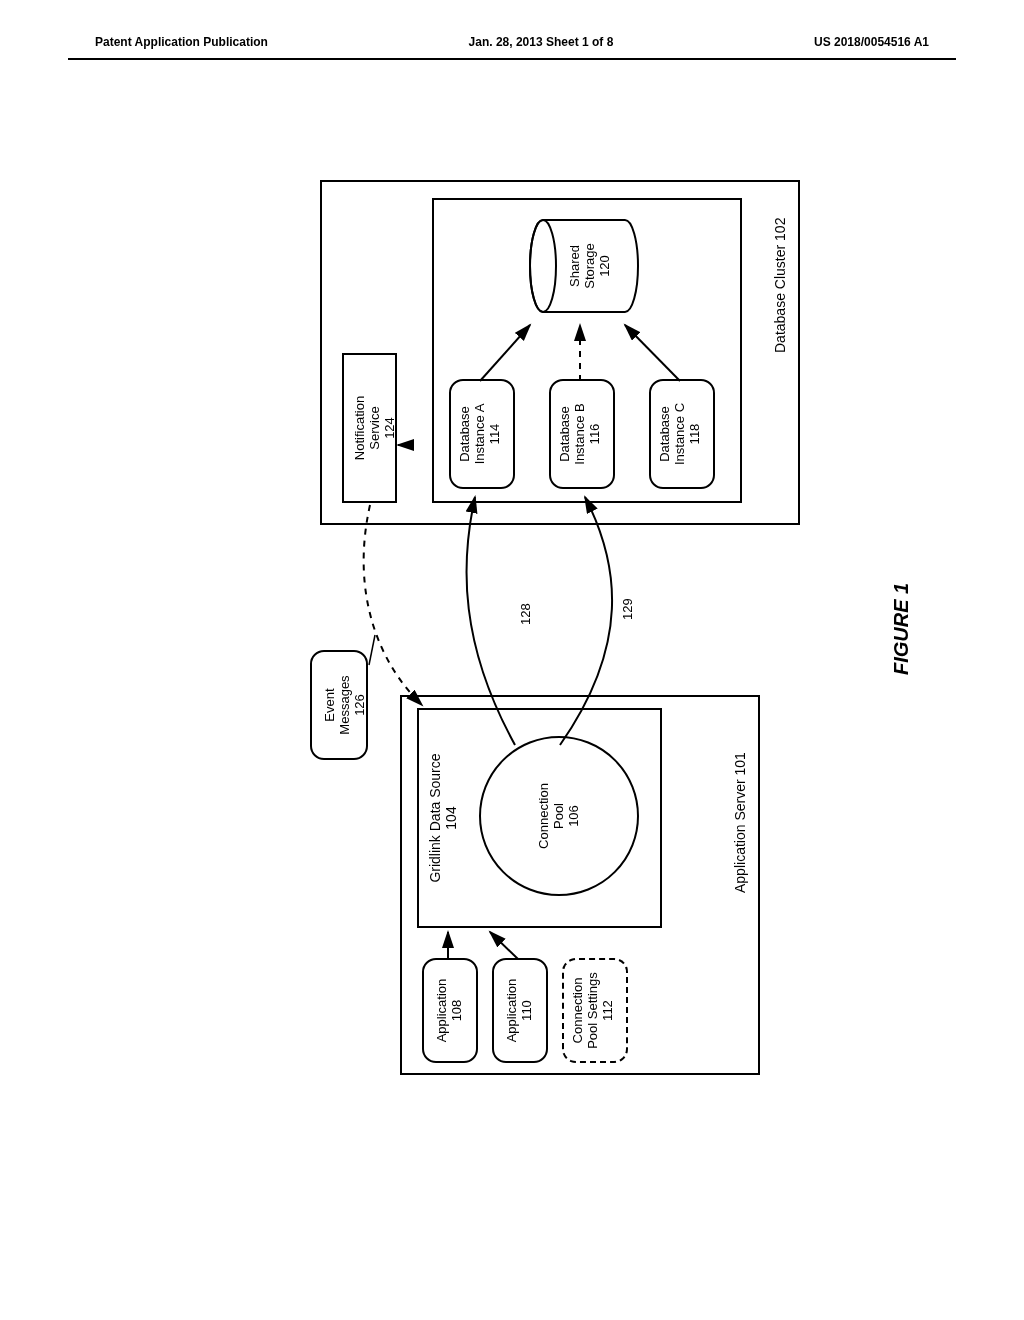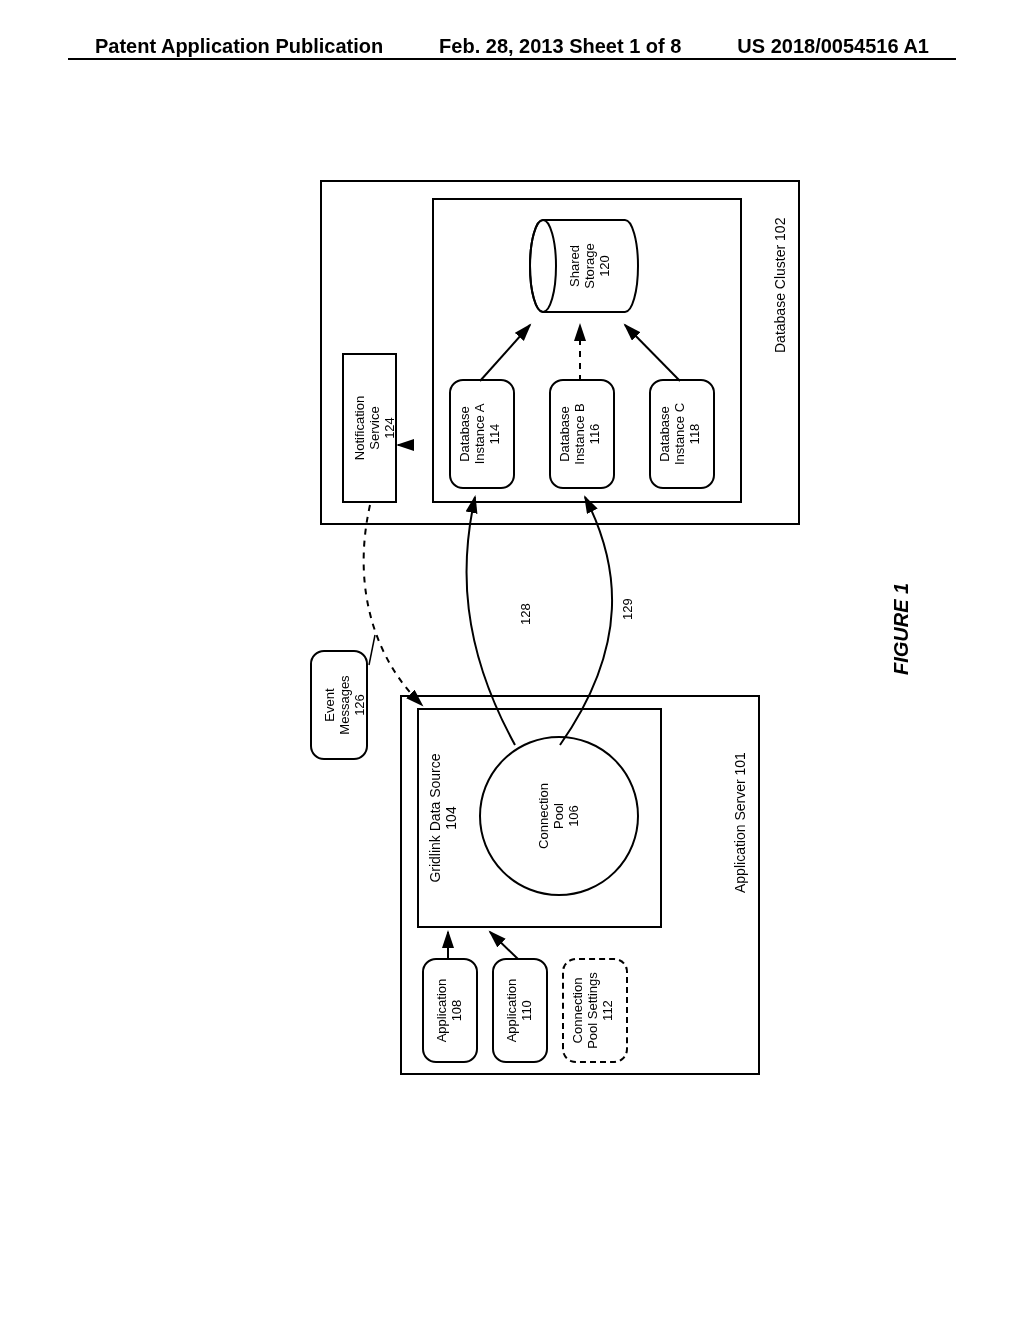--- a/index.html
+++ b/index.html
@@ -11,21 +11,21 @@
     position: relative;
   }
   .header {
     position: absolute;
     top: 35px;
     left: 0;
     right: 0;
     display: flex;
     justify-content: space-between;
     padding: 0 95px;
-    font-size: 20px;
+    font-size: 12px;
     font-weight: bold;
   }
   .header-line {
     position: absolute;
     top: 58px;
     left: 68px;
     right: 68px;
     border-top: 2px solid #000;
   }
   .canvas {
@@ -72,21 +72,21 @@
     font-style: italic;
     font-weight: bold;
     font-size: 20px;
   }
 </style>
 </head>
 <body>
 
 <div class="header">
   <span>Patent Application Publication</span>
-  <span>Feb. 28, 2013  Sheet 1 of 8</span>
+  <span>Jan. 28, 2013  Sheet 1 of 8</span>
   <span>US 2018/0054516 A1</span>
 </div>
 <div class="header-line"></div>
 
 <div class="canvas">
 
   <div class="box" style="left:-10px; top:370px; width:380px; height:360px;">
     <div class="label-only" style="left:180px; top:330px;">Application Server 101</div>
 
     <div class="box rounded" style="left:10px; top:20px; width:105px; height:56px; padding-top:10px; white-space:pre-line;">Application

